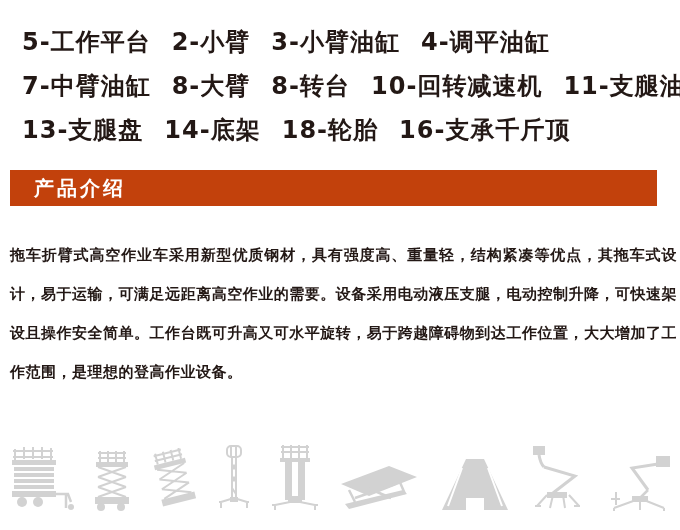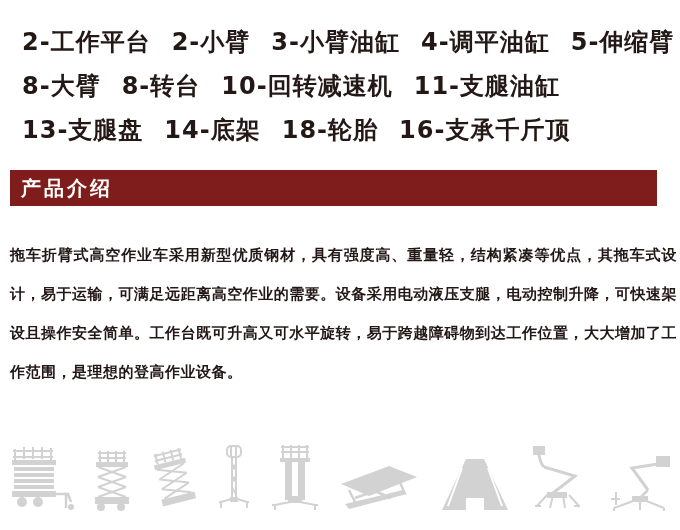--- a/index.html
+++ b/index.html
@@ -7,47 +7,47 @@
     width:680px;height:530px;background:#ffffff;position:relative;overflow:hidden;
     font-family:"DejaVu Sans","Liberation Sans",sans-serif;color:#231815;
   }
   .parts-list{position:absolute;left:22px;top:20px;}
   .parts-line{
     display:flex;gap:21px;height:44px;align-items:center;
     font-size:24px;font-weight:700;letter-spacing:1px;white-space:nowrap;
   }
   .section-bar{
     position:absolute;left:10px;top:170px;width:647px;height:36px;
-    background:#7f1d1d;display:flex;align-items:center;box-sizing:border-box;padding-left:11px;
+    background:#c2410c;display:flex;align-items:center;box-sizing:border-box;padding-left:24px;
   }
   .section-bar .title{color:#ffffff;font-size:20px;font-weight:700;letter-spacing:3px;}
   .description{
     position:absolute;left:10px;top:221px;width:667px;
     font-size:15px;line-height:39px;font-weight:700;color:#231815;
     text-align:justify;letter-spacing:0.5px;
   }
   .icons-row{
     position:absolute;left:0;top:438px;width:680px;height:86px;box-sizing:border-box;
     display:flex;justify-content:space-between;align-items:flex-end;padding:0 8px 12px 8px;
   }
   .icons-row svg{display:block;flex:0 0 auto;}
 </style>
 </head>
 <body>
 
 <div class="parts-list">
   <div class="parts-line">
-    <span>2-工作平台</span>
+    <span>5-工作平台</span>
     <span>2-小臂</span>
     <span>3-小臂油缸</span>
     <span>4-调平油缸</span>
-    <span>5-伸缩臂</span>
 
   </div>
   <div class="parts-line">
+    <span>7-中臂油缸</span>
     <span>8-大臂</span>
     <span>8-转台</span>
     <span>10-回转减速机</span>
     <span>11-支腿油缸</span>
   </div>
   <div class="parts-line">
     <span>13-支腿盘</span>
     <span>14-底架</span>
     <span>18-轮胎</span>
     <span>16-支承千斤顶</span>

